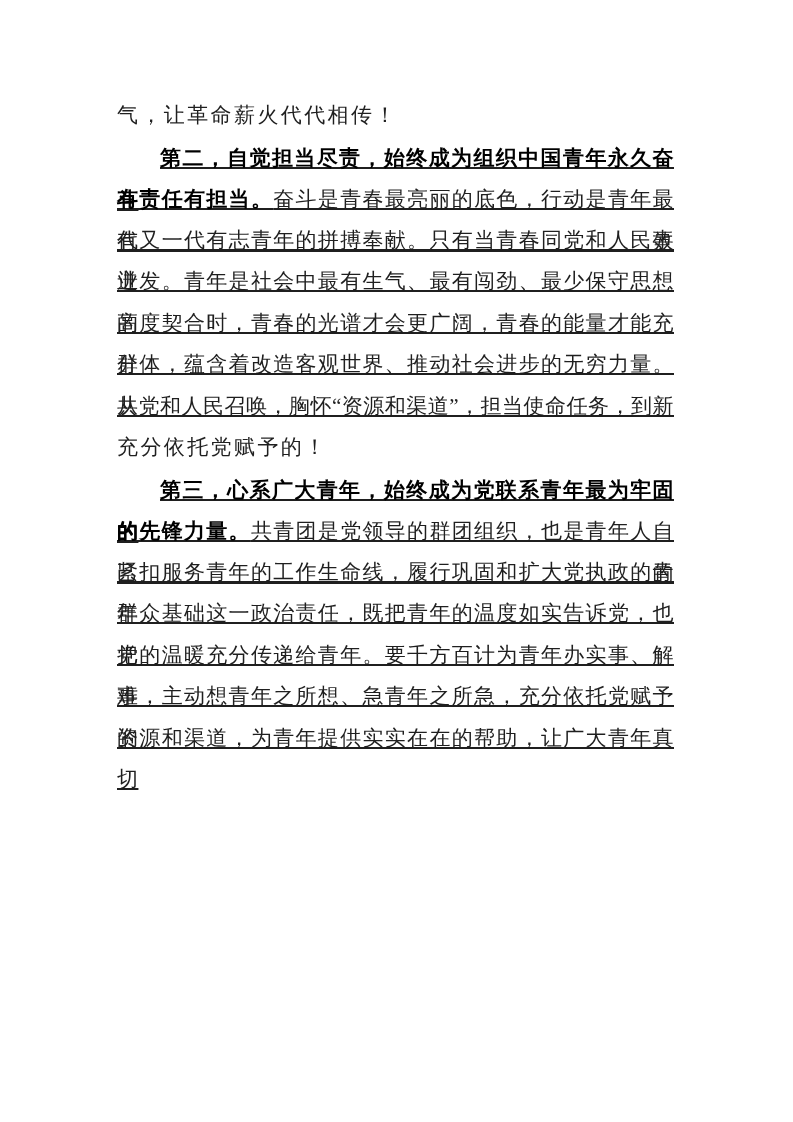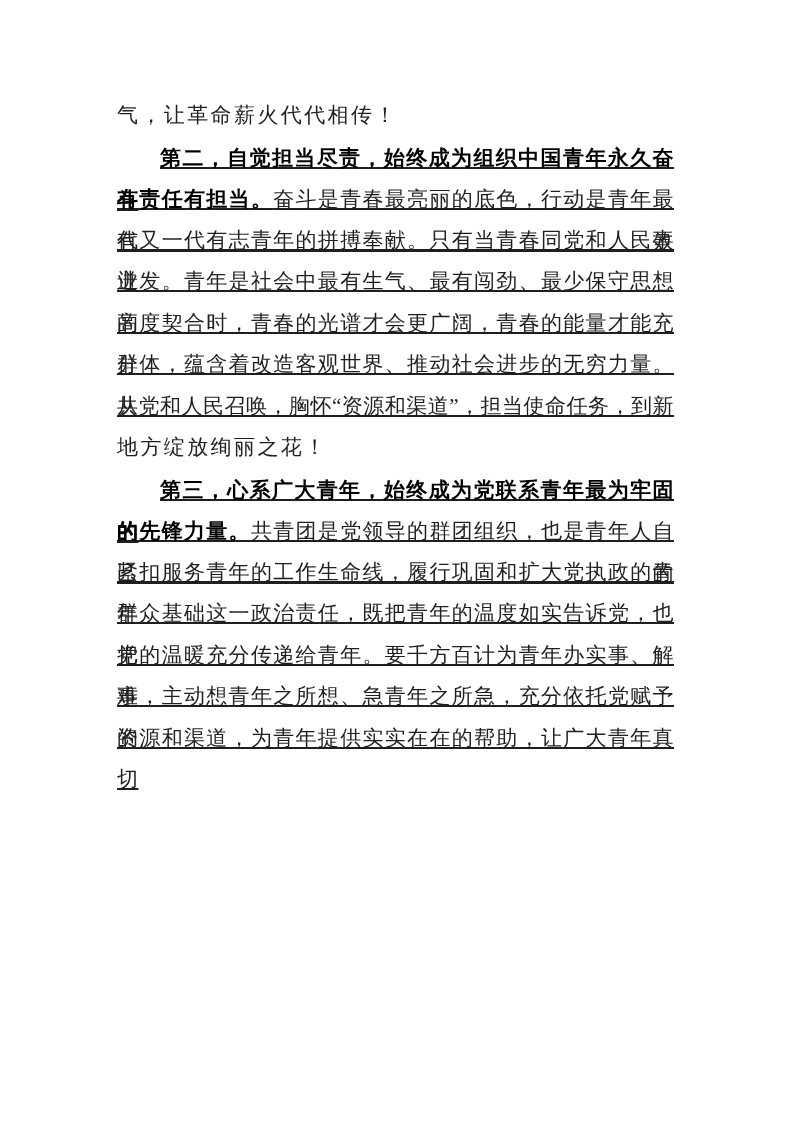--- a/index.html
+++ b/index.html
@@ -63,21 +63,21 @@
 <div class="page">
   <div class="doc-body">
       <div class="line"><span class="seg">气，让革命薪火代代相传！</span></div>
       <div class="line fill indent"><span class="seg bold">第二，自觉担当尽责，始终成为组织中国青年永久奋斗</span></div>
       <div class="line fill"><span class="seg bold">有责任有担当。</span><span class="seg">奋斗是青春最亮丽的底色，行动是青年最有效</span></div>
       <div class="line fill"><span class="seg">代又一代有志青年的拼搏奉献。只有当青春同党和人民事业</span></div>
       <div class="line fill"><span class="seg">迸发。青年是社会中最有生气、最有闯劲、最少保守思想的</span></div>
       <div class="line fill"><span class="seg">高度契合时，青春的光谱才会更广阔，青春的能量才能充分</span></div>
       <div class="line fill"><span class="seg">群体，蕴含着改造客观世界、推动社会进步的无穷力量。共</span></div>
       <div class="line fill"><span class="seg">从党和人民召唤，胸怀“资源和渠道”，担当使命任务，到新</span></div>
-      <div class="line"><span class="seg">地方绽放绚丽之花！</span></div>
+      <div class="line"><span class="seg">充分依托党赋予的！</span></div>
       <div class="line fill indent"><span class="seg bold">第三，心系广大青年，始终成为党联系青年最为牢固的</span></div>
       <div class="line fill"><span class="seg bold">的先锋力量。</span><span class="seg">共青团是党领导的群团组织，也是青年人自己的</span></div>
       <div class="line fill"><span class="seg">紧扣服务青年的工作生命线，履行巩固和扩大党执政的青年</span></div>
       <div class="line fill"><span class="seg">群众基础这一政治责任，既把青年的温度如实告诉党，也把</span></div>
       <div class="line fill"><span class="seg">党的温暖充分传递给青年。要千方百计为青年办实事、解难</span></div>
       <div class="line fill"><span class="seg">事，主动想青年之所想、急青年之所急，充分依托党赋予的</span></div>
       <div class="line fill"><span class="seg">资源和渠道，为青年提供实实在在的帮助，让广大青年真切</span></div>
     </div>
   <div class="footer">— 8 —</div>
 </div>

